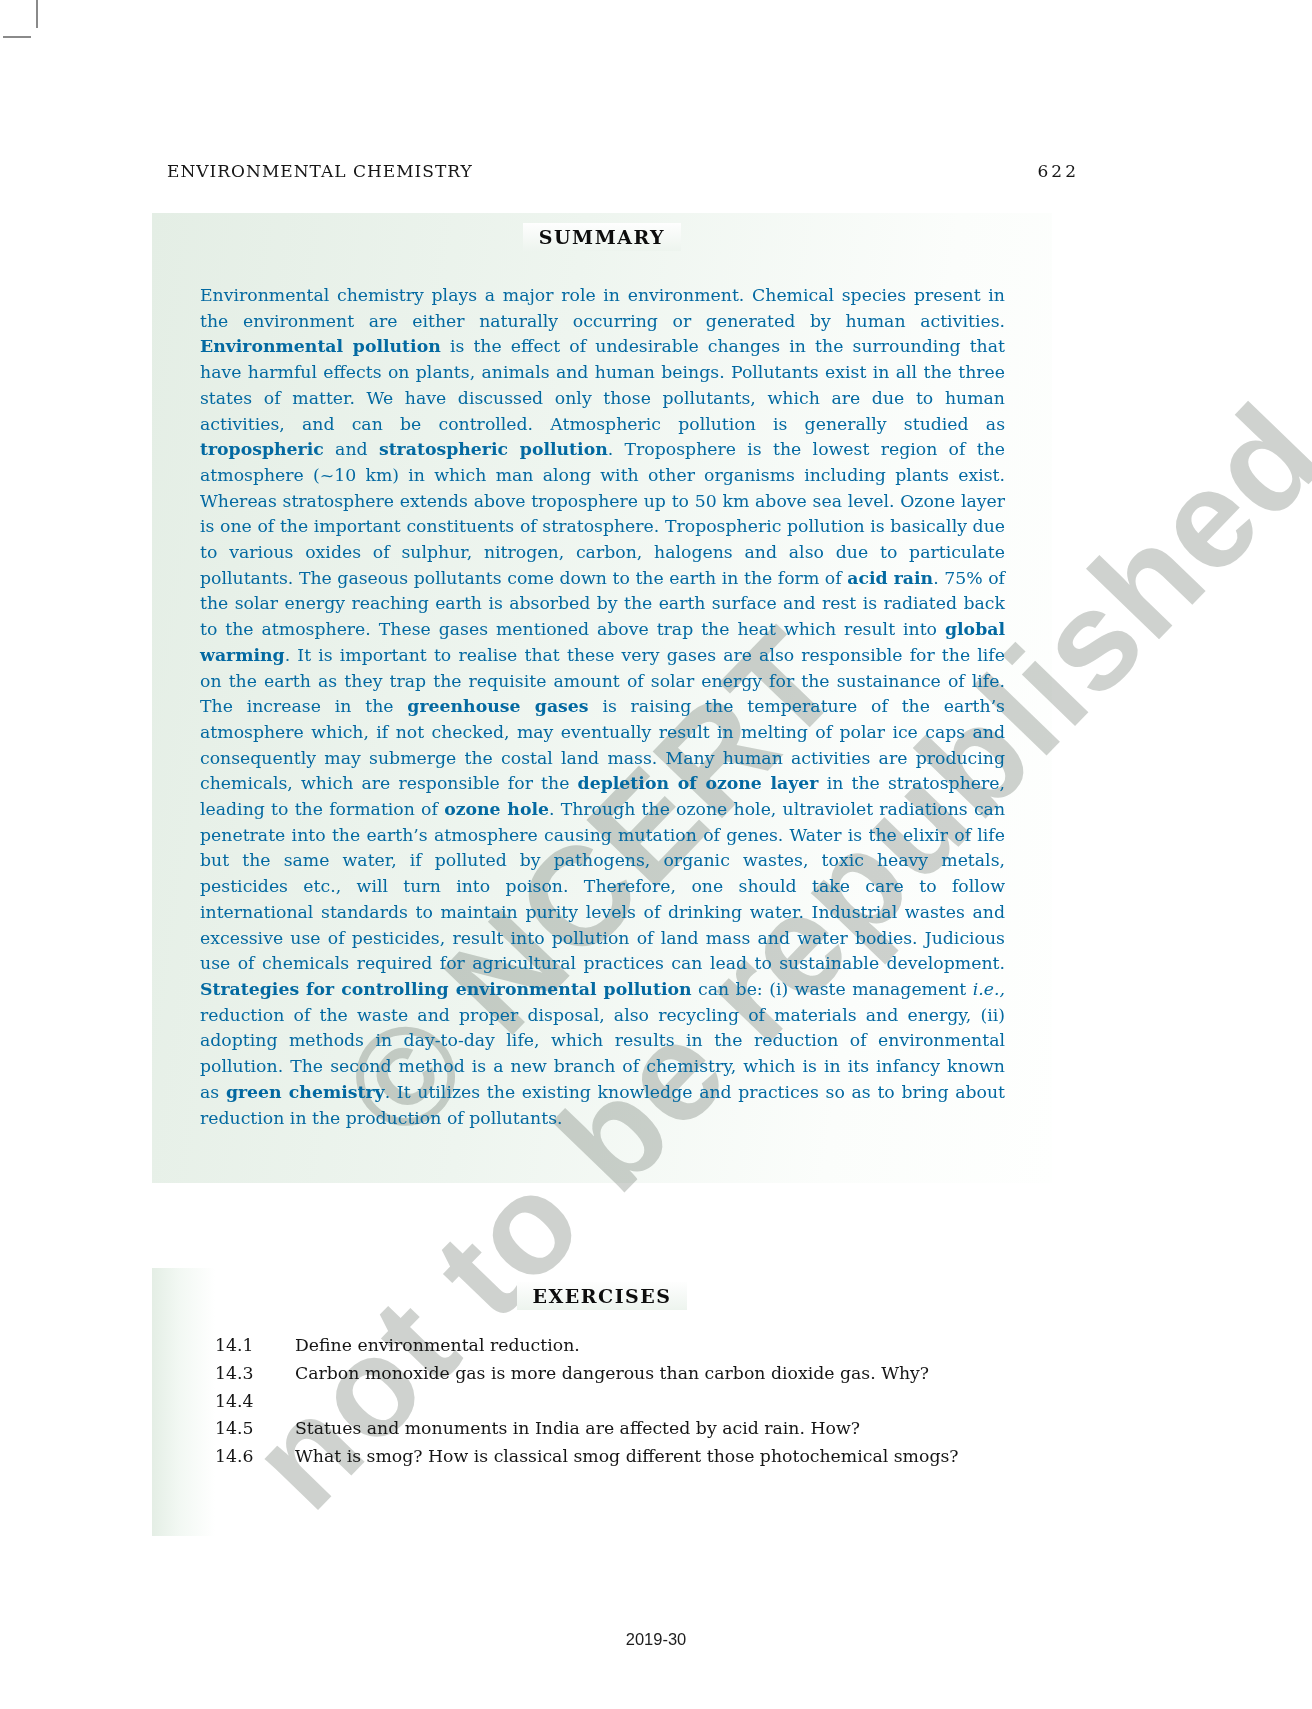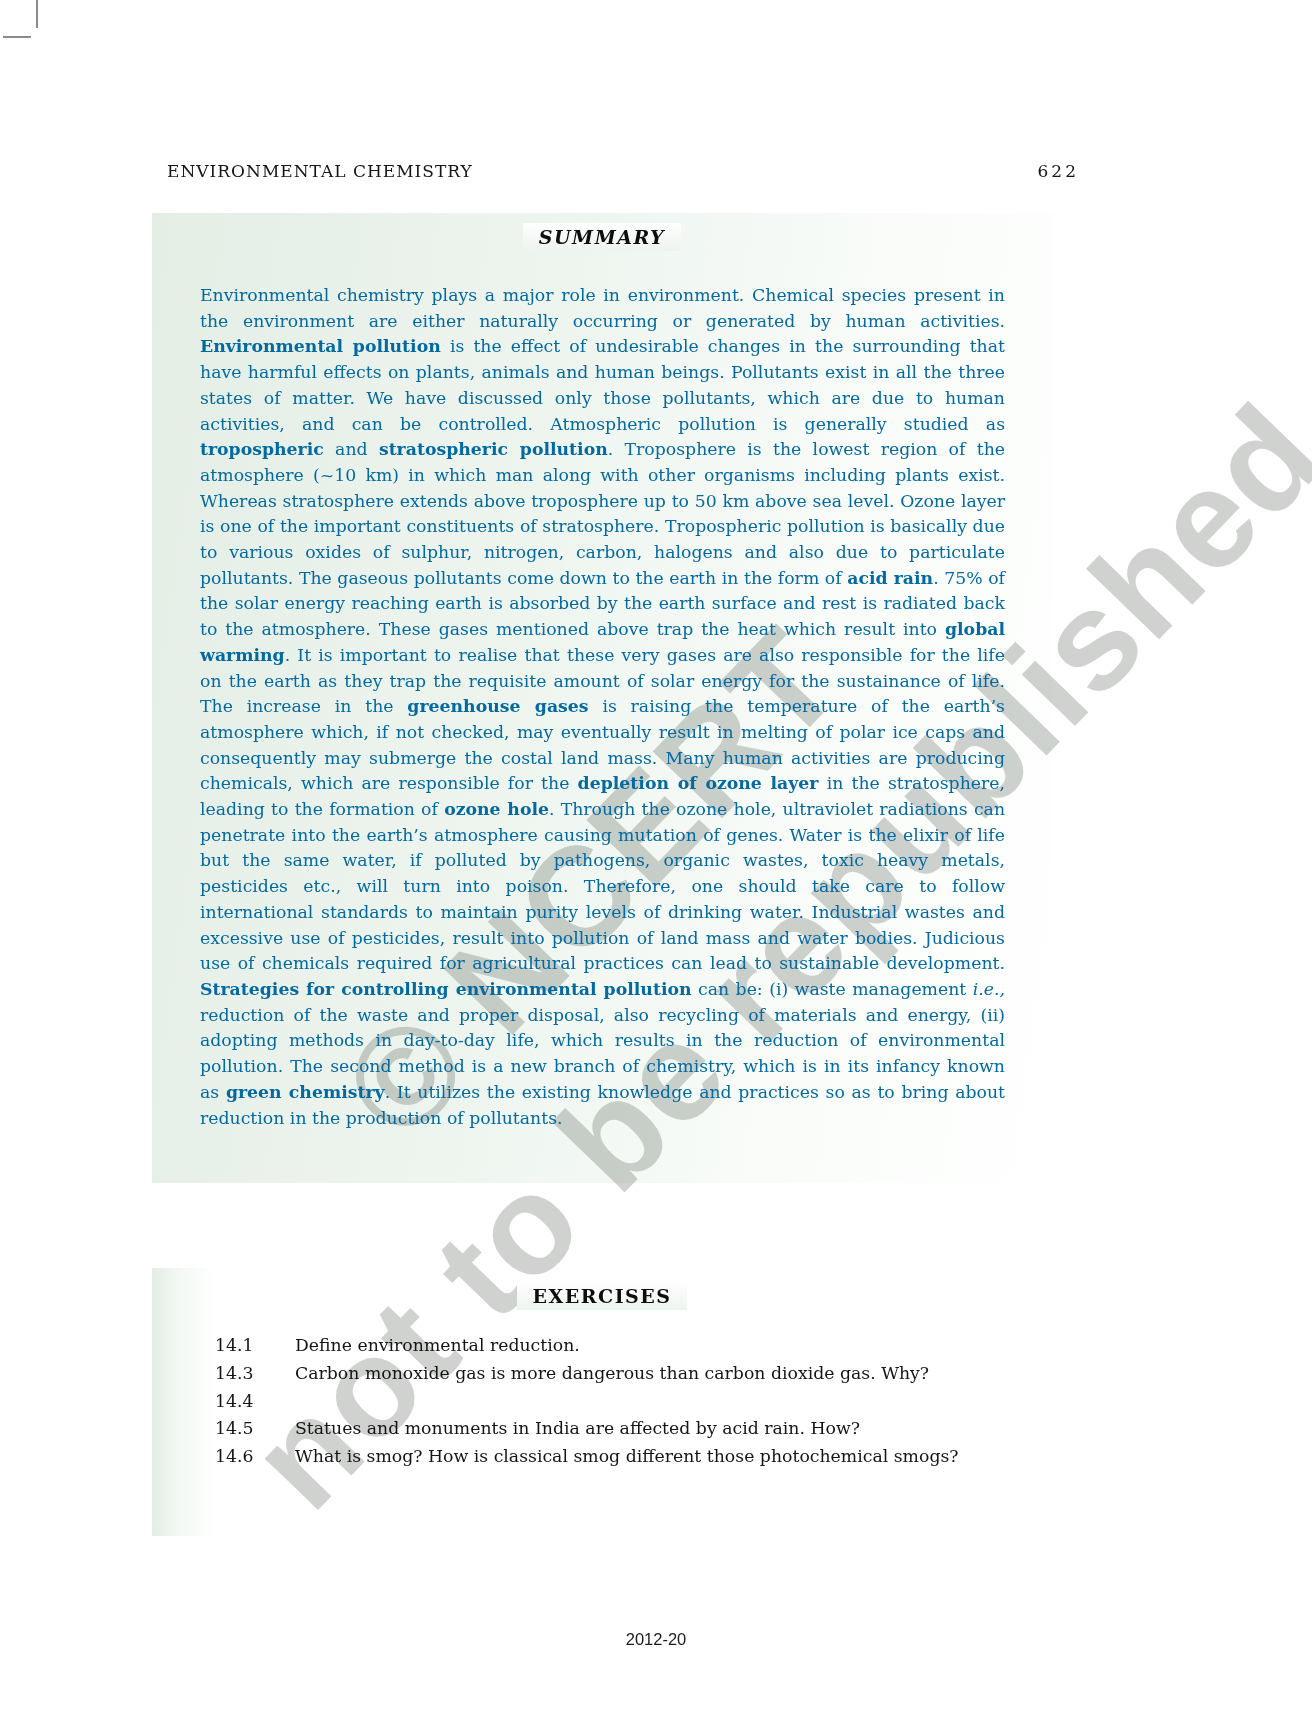--- a/index.html
+++ b/index.html
@@ -46,21 +46,21 @@
     font-size: 17px; color: #161616; z-index: 4; margin-left: 19px;
   }
   .chapter-title { letter-spacing: 1px; }
   .page-number { letter-spacing: 3px; }
 
   .content { position: absolute; width: 900px; z-index: 4; }
   .summary-content { left: 152px; top: 213px; }
   .exercises-content { left: 152px; top: 1268px; }
 
   .box-heading-wrap { text-align: center; }
-  .summary-content .box-heading-wrap { padding-top: 10px; font-style: italic; }
+  .summary-content .box-heading-wrap { padding-top: 10px; }
   .exercises-content .box-heading-wrap { padding-top: 14px; }
   .box-heading {
     display: inline-block; padding: 3px 16px;
     background: linear-gradient(to bottom, #fefefe, #edf4ee);
     font-weight: bold; font-size: 19px; letter-spacing: 1.5px; color: #0d0d0d;
   }
 
   .summary-text {
     margin: 32px 47px 0 48px;
     text-align: justify;
@@ -130,15 +130,15 @@
         <span class="ex-num">14.5</span>
         <span class="ex-text">Statues and monuments in India are affected by acid rain. How?</span>
       </div>
       <div class="exercise-row">
         <span class="ex-num">14.6</span>
         <span class="ex-text">What is smog? How is classical smog different those photochemical smogs?</span>
       </div>
     </div>
   </section>
 
-  <div class="footer">2012-20</div>
+  <div class="footer">2019-30</div>
 
 </div>
 
 </body></html>

